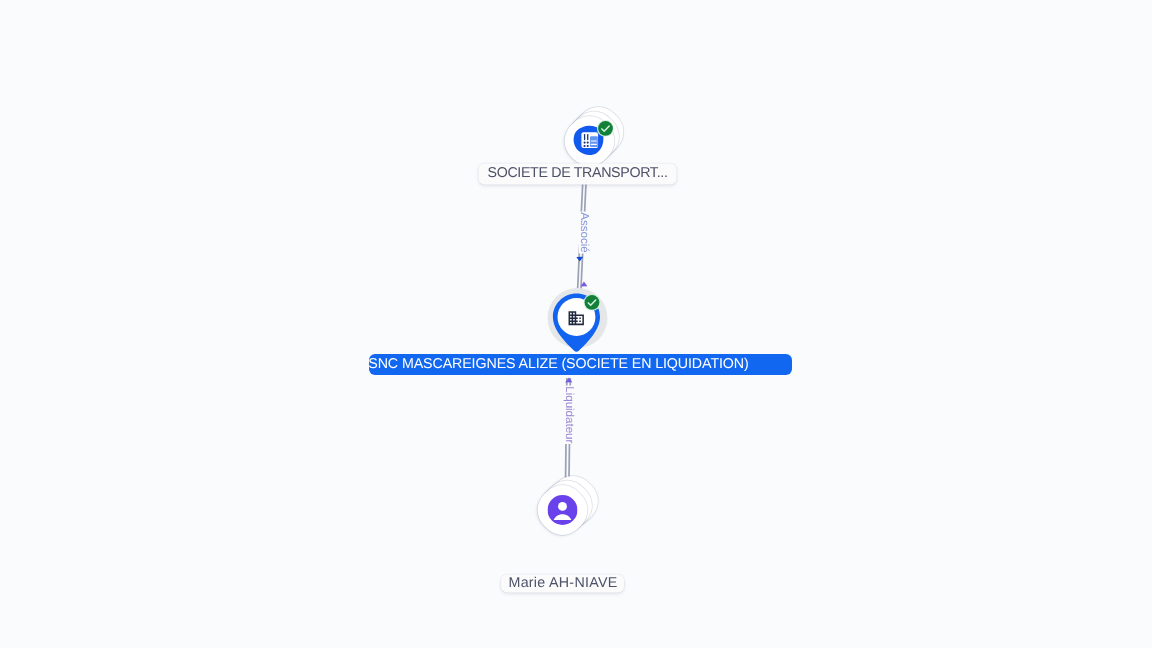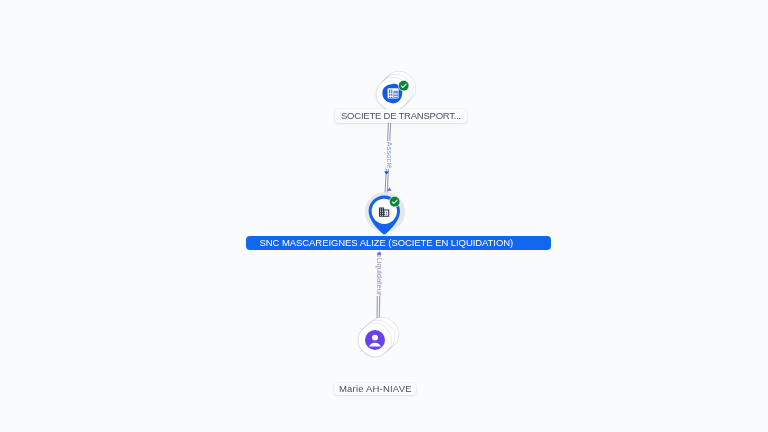--- a/index.html
+++ b/index.html
@@ -23,21 +23,21 @@
   
   .halo{position:absolute;border-radius:50%;background:#e4e6e8;}
 
   
   .lbl{position:absolute;white-space:nowrap;box-sizing:border-box;
        font-size:9.5px;letter-spacing:-0.3px;}
   .lbl-plain{background:#fbfbfc;color:#4d5269;border-radius:4px;
      box-shadow:0 1px 2.5px rgba(70,76,110,.13), 0 0 0 .5px rgba(160,166,186,.12);
      line-height:13.5px;padding:0 6px;height:13.6px;}
   .lbl-sel{background:#1267f0;color:#ffffff;border-radius:4px;
-     line-height:14.2px;padding:0 14px;height:14.2px;width:305px;}
+     line-height:14.2px;padding:0 0;height:14.2px;width:282px;}
 
   .elabel{position:absolute;white-space:nowrap;transform-origin:0 0;
      background:#fbfbfd;padding:0 0.5px;}
 </style>
 </head>
 <body>
 
 <div id="stage">
 
   <svg class="edges" viewBox="0 0 768 432">
@@ -81,21 +81,21 @@
         <rect x="23.4" y="25.8" width="8.4" height="1.6" rx="0.8"></rect>
       </g>
     </svg>
     <svg class="badge" style="left:20.6px;top:1.7px;width:11.3px;height:11.3px;" viewBox="0 0 14 14">
       <circle cx="7" cy="7" r="7" fill="#d7f0dd"></circle>
       <circle cx="7" cy="7" r="6.1" fill="#13803a"></circle>
       <path d="M4.0,7.4 L5.9,9.3 L10.1,5.0" stroke="#c8eed5" stroke-width="1.35" fill="none" stroke-linecap="round" stroke-linejoin="round"></path>
     </svg>
   </div>
 
-  <div class="lbl lbl-plain" style="left:335px;top:109px;letter-spacing:-0.23px;">SOCIETE DE TRANSPORT...</div>
+  <div class="lbl lbl-plain" style="left:319px;top:109px;letter-spacing:-0.23px;">SOCIETE DE TRANSPORT...</div>
 
   <div class="node" style="left:364.5px;top:191.5px;width:41px;height:45px;">
     <div class="halo" style="left:0;top:0;width:40.5px;height:40.5px;"></div>
     <svg style="position:absolute;left:3.2px;top:3.2px;width:32.6px;height:40.5px;" viewBox="0 0 33 41">
       <path d="M16.5,0.6 C7.7,0.6 0.6,7.7 0.6,16.5 C0.6,20.6 2.6,25.0 5.5,29.0
                C8.4,33.0 12.2,36.7 14.9,39.3 C15.8,40.2 17.2,40.2 18.1,39.3
                C20.8,36.7 24.6,33.0 27.5,29.0 C30.4,25.0 32.4,20.6 32.4,16.5
                C32.4,7.7 25.3,0.6 16.5,0.6 Z" fill="#1263ef"></path>
       <circle cx="16.5" cy="16.5" r="12.8" fill="#ffffff"></circle>
     </svg>

